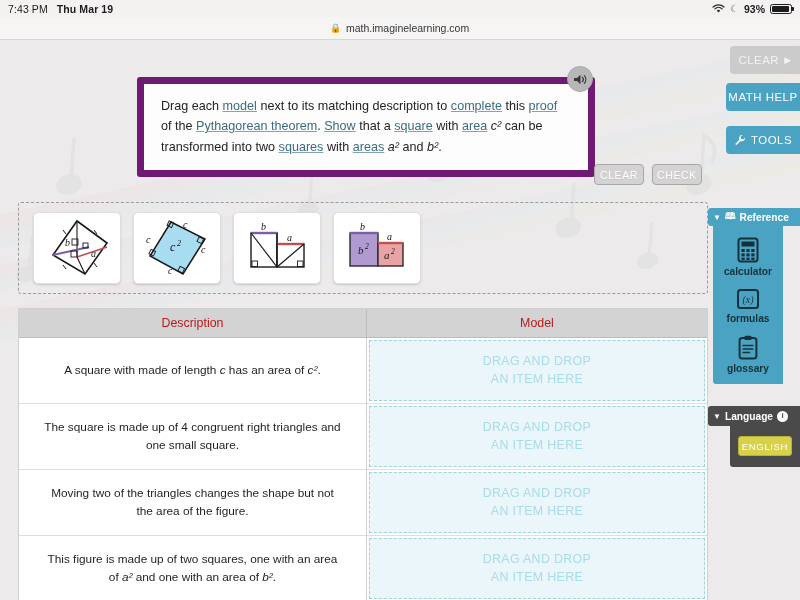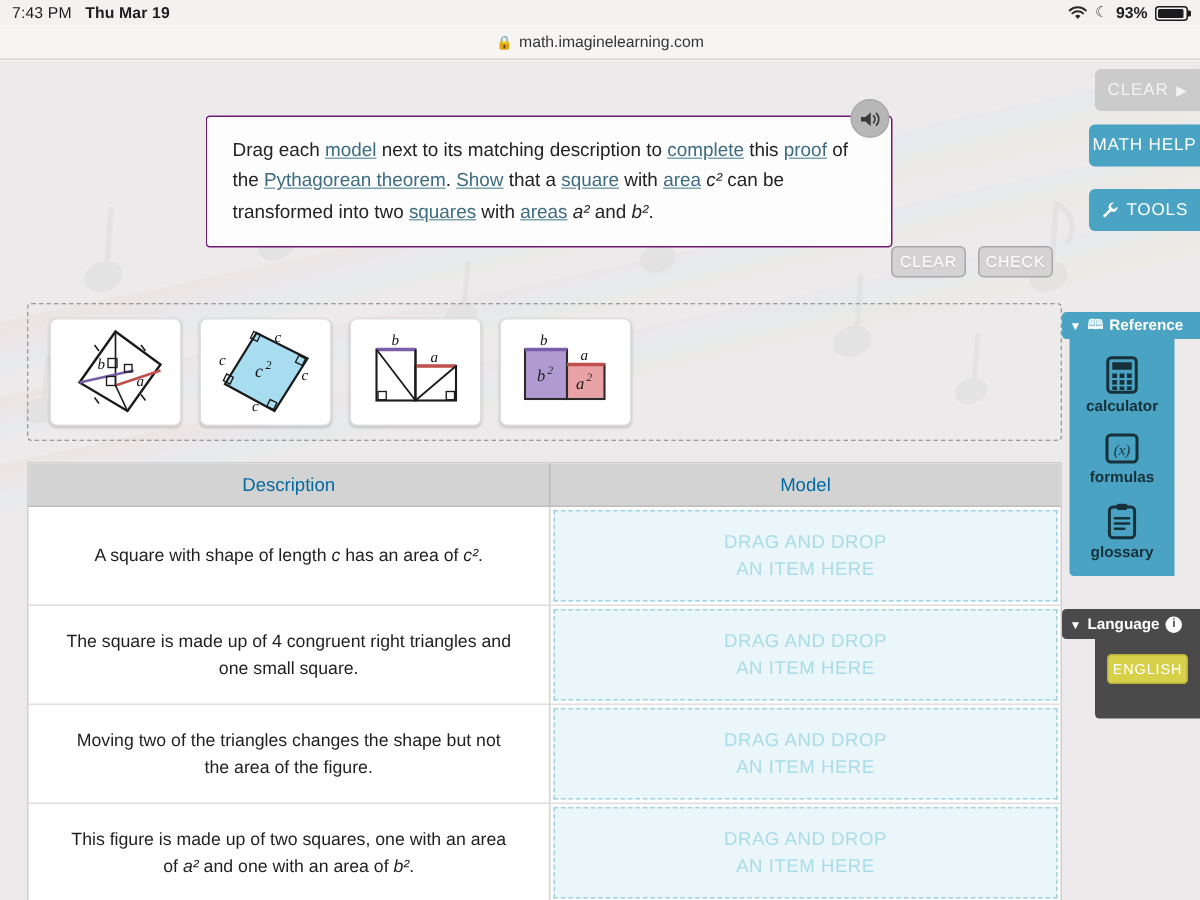--- a/index.html
+++ b/index.html
@@ -97,21 +97,21 @@
     opacity: 1;
     pointer-events: none;
   }
 
   
   .instruction-panel {
     position: absolute;
     left: 137px; top: 37px;
     width: 458px;
     background: #fdfdfd;
-    border: 1px solid #701a75;
+    border: 7px solid #701a75;
     border-radius: 3px;
     padding: 12px 17px 13px 17px;
     font-size: 12.6px;
     line-height: 1.62;
     color: #232323;
     z-index: 10;
   }
   .instruction-panel a,
   .instruction-panel .gloss {
     color: #3d6b80;
@@ -193,21 +193,21 @@
     border-collapse: collapse;
     z-index: 10;
   }
   .proof-table table {
     width: 100%;
     border-collapse: collapse;
     table-layout: fixed;
   }
   .proof-table th {
     background: #d3d3d3;
-    color: #0369a1;
+    color: #b91c1c;
     font-weight: 400;
     font-size: 12.4px;
     padding: 7px 0;
     border-right: 1px solid #bdbdbd;
     border-bottom: 1px solid #bdbdbd;
   }
   .proof-table th:last-child { border-right: none; }
   .proof-table td {
     border-top: 1px solid #dedede;
     border-right: 1px solid #d2d2d2;
@@ -308,21 +308,21 @@
     font-size: 10.2px;
     font-weight: 600;
   }
 
   .language-panel {
     position: absolute;
     left: 22px; top: 366px;
     width: 70px;
     background: #4a4a4a;
     border-radius: 3px 0 0 3px;
-    padding-bottom: 23px;
+    padding-bottom: 11px;
   }
   .lang-tab {
     position: absolute;
     left: 0px; top: 366px;
     width: 92px; height: 20px;
     background: #4a4a4a;
     border-radius: 3px 0 0 3px;
     display: flex;
     align-items: center;
     gap: 4px;
@@ -537,21 +537,21 @@
             <col style="width:49.5%">
           </colgroup>
         <thead>
           <tr>
             <th>Description</th>
             <th>Model</th>
           </tr>
         </thead>
         <tbody id="table-body">
             <tr>
-              <td class="desc-cell"><span><span>A square with shape of length </span><span class="var">c</span><span> has an area of </span><span class="var">c²</span><span>.</span></span></td>
+              <td class="desc-cell"><span><span>A square with made of length </span><span class="var">c</span><span> has an area of </span><span class="var">c²</span><span>.</span></span></td>
               <td class="model-cell">
                 <div class="dropzone">
                   <span>DRAG AND DROP</span>
                   <span>AN ITEM HERE</span>
                 </div>
               </td>
             </tr>
             <tr>
               <td class="desc-cell"><span><span>The square is made up of 4 congruent right triangles and one small square.</span></span></td>
               <td class="model-cell">

